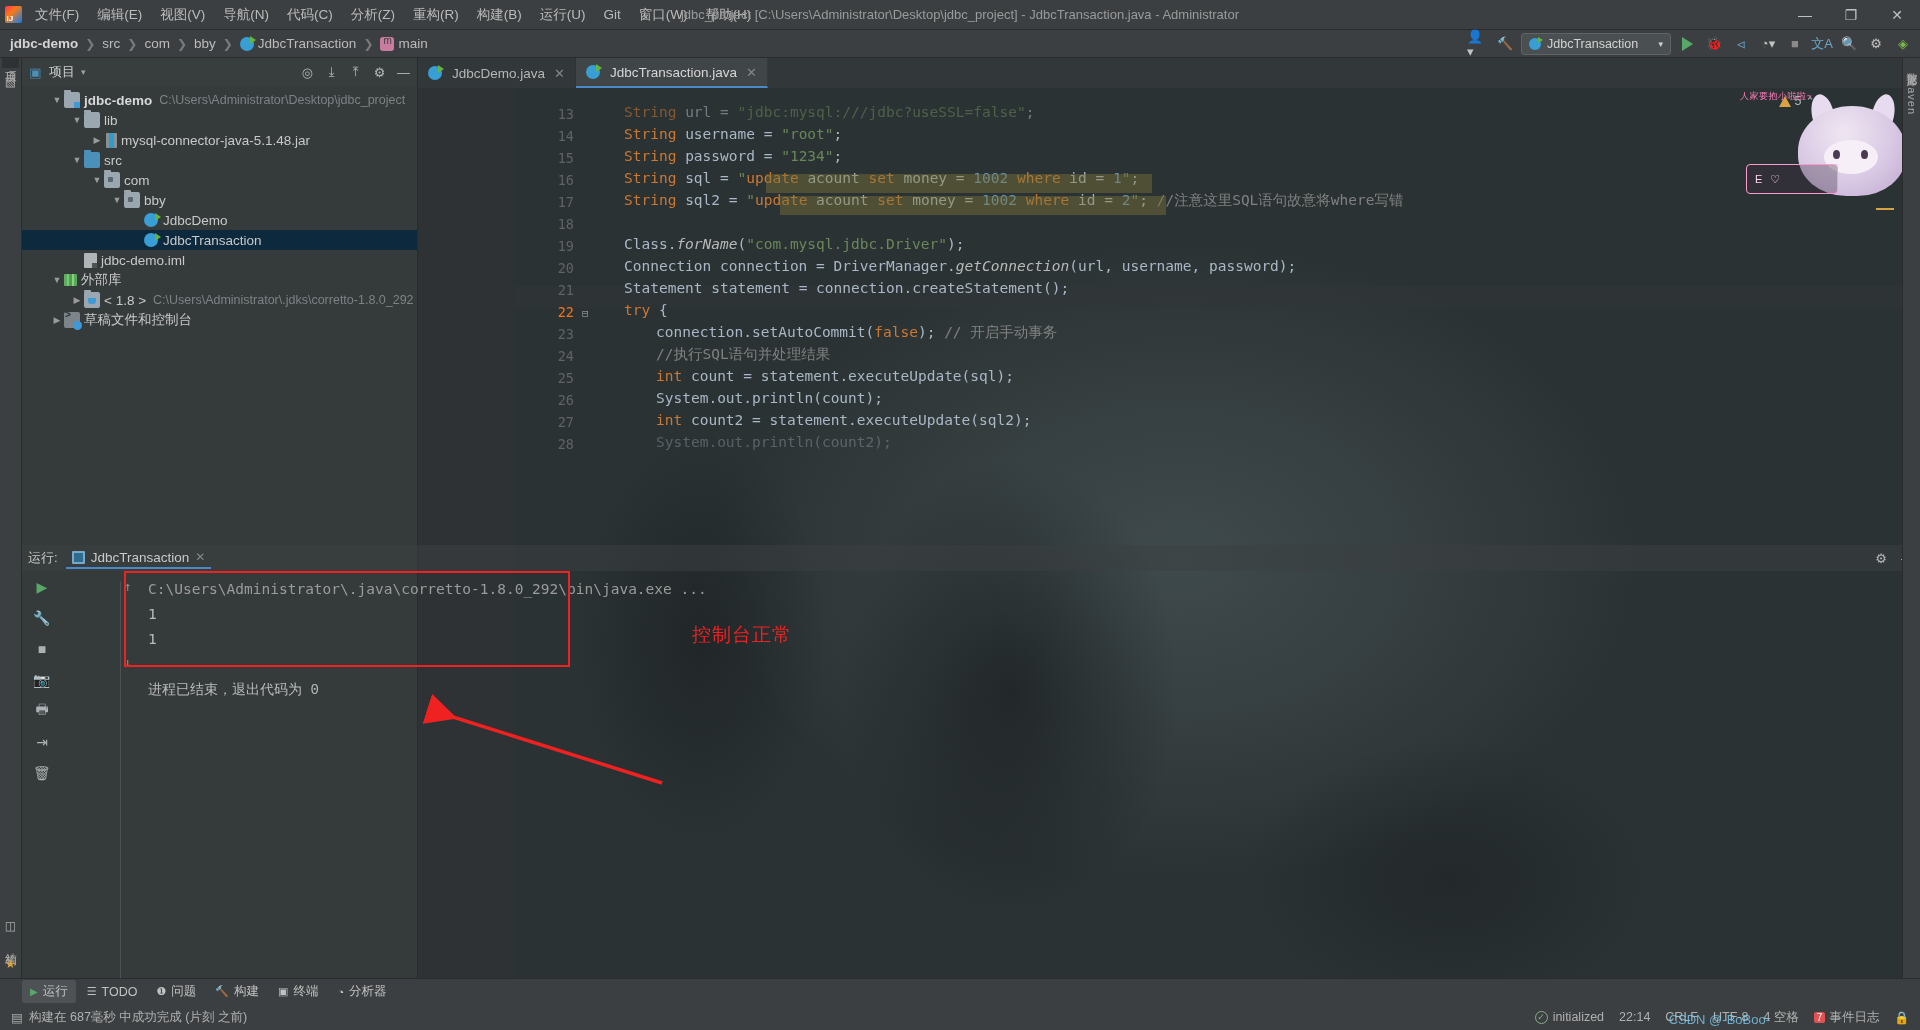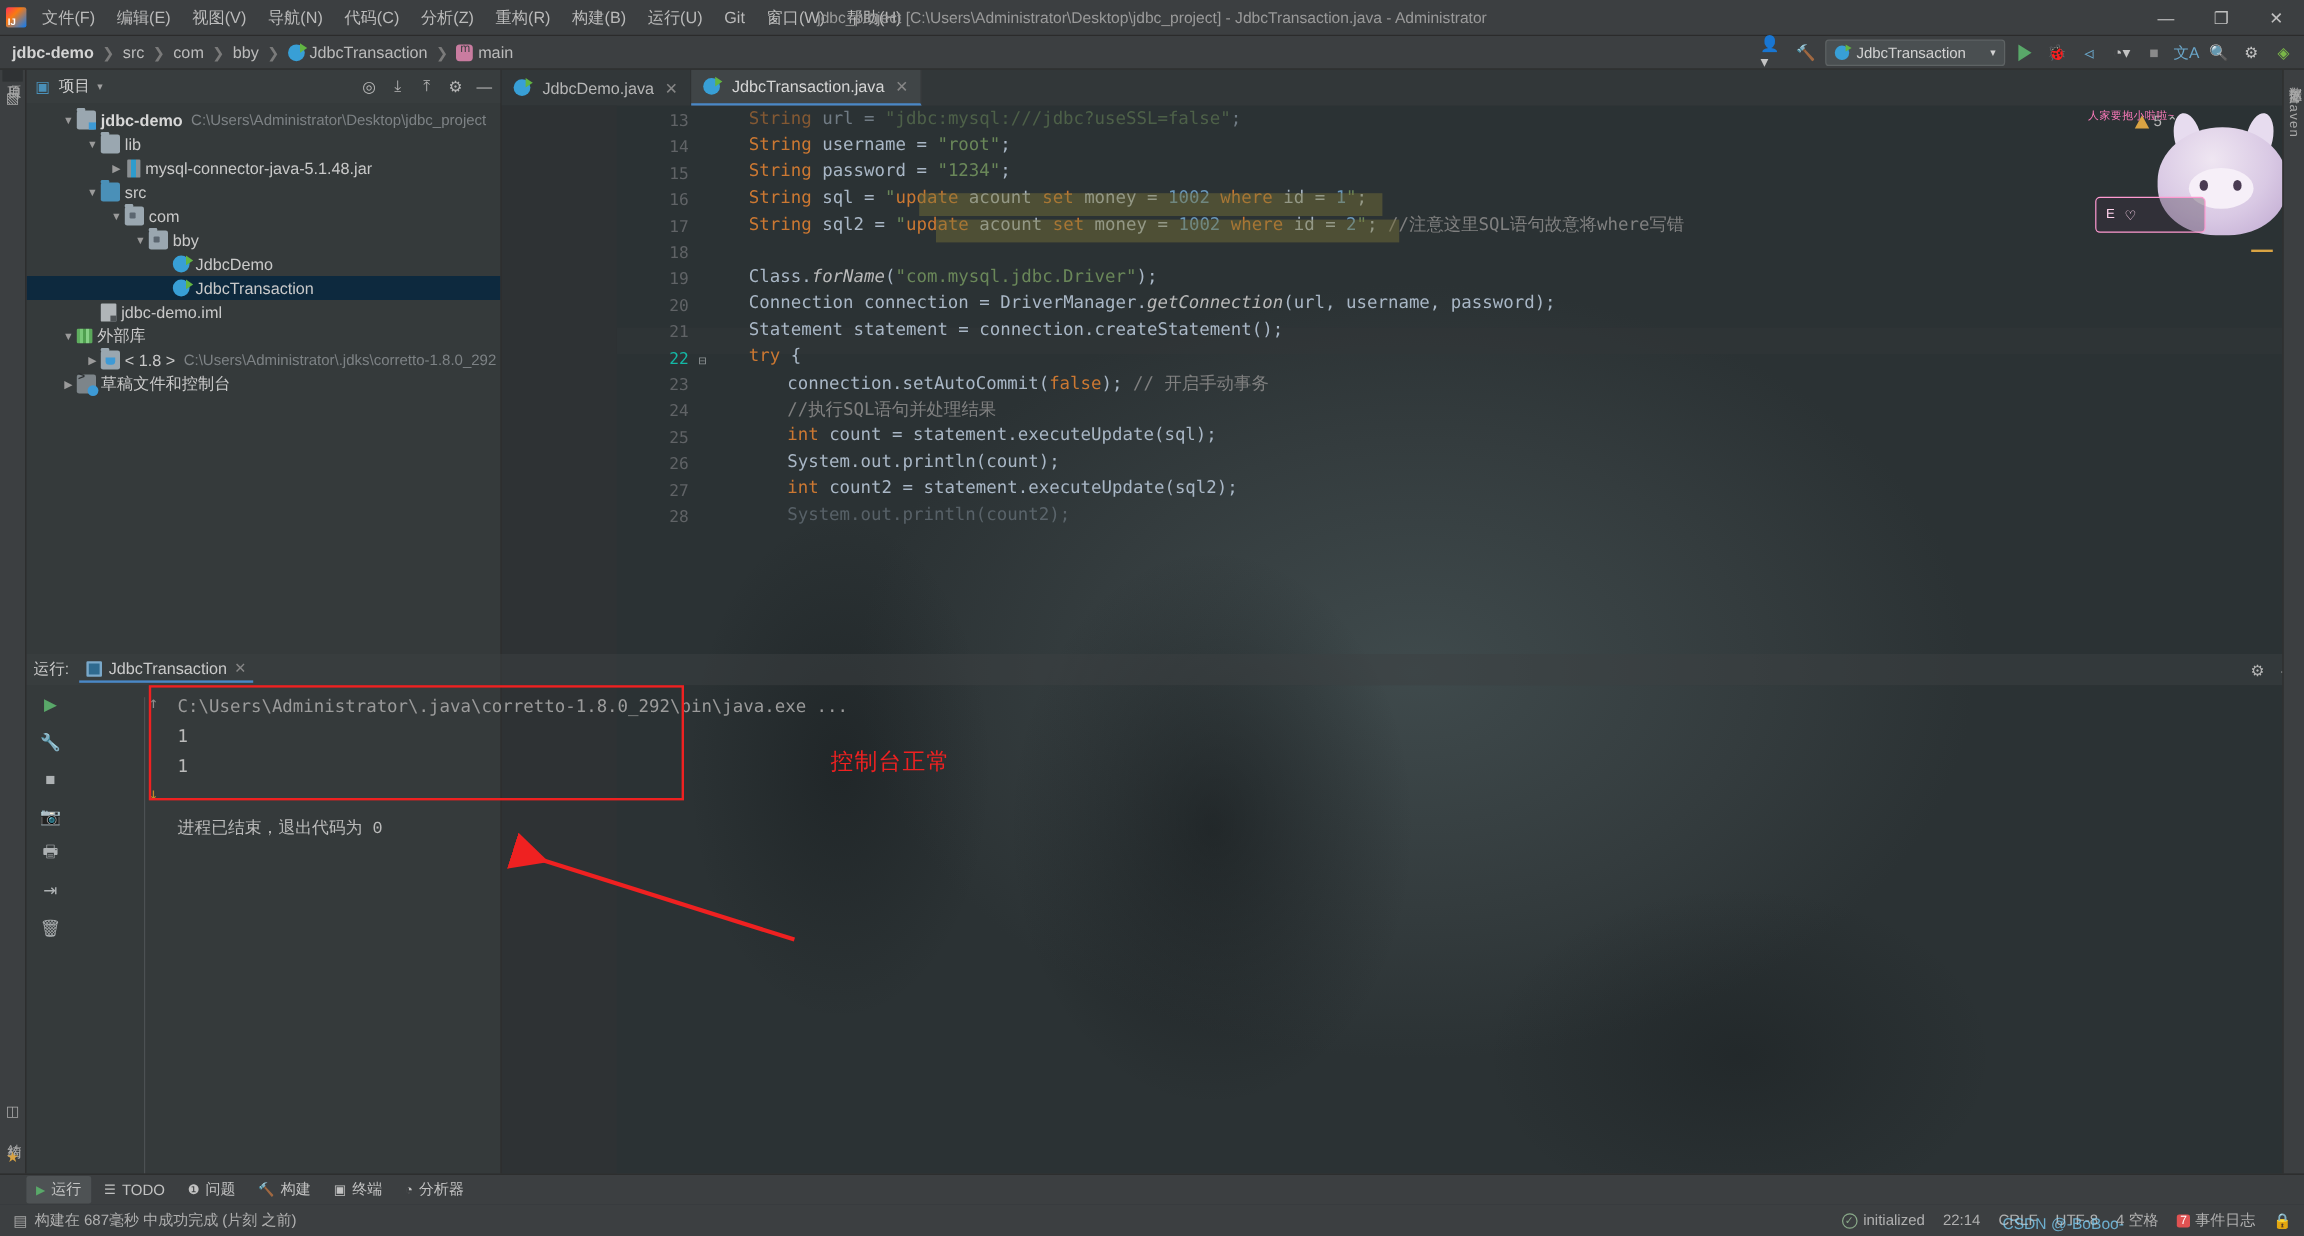--- a/index.html
+++ b/index.html
@@ -118,24 +118,24 @@
   .ico.scratch:after{content:"";position:absolute;right:-2px;bottom:-2px;width:9px;height:9px;border-radius:50%;background:#3d9ad6;}
 
   
   #editor{ flex:1; display:flex; flex-direction:column; min-width:0; }
   #tabs{ height:30px; display:flex; align-items:stretch; background:rgba(60,63,65,.45); }
   .tab{ display:flex;align-items:center;gap:6px;padding:0 10px;font-size:13.5px;color:#b6b6b6;border-right:1px solid rgba(43,43,43,.4);}
   .tab.active{ background:rgba(76,82,84,.55); color:#d6d6d6; border-bottom:2px solid #4a88c7;}
   .tabx{ color:#868686;font-size:13px;margin-left:3px;}
   #codewrap{ flex:1; display:flex; position:relative; overflow:hidden; }
   #gutterbg{ width:96px; background:rgba(49,51,53,.55); flex:none; position:relative; }
-  #codearea{ flex:1; position:relative; font-family:"DejaVu Sans Mono", monospace; font-size:14.5px; }
+  #codearea{ flex:1; position:relative; font-family:"DejaVu Sans Mono", monospace; font-size:14.5px;margin-top:13px; }
   .cl{ height:22px; display:flex; align-items:center; white-space:pre; }
   .lnum{ position:absolute; width:60px; text-align:right; color:#606366; font-size:13.5px; font-family:"DejaVu Sans Mono",monospace;}
-  .lnum.cur{ color:#14b8a6; }
+  .lnum.cur{ color:#f97316; }
   .kw{color:#cc7832;} .str{color:#6a8759;} .cmt{color:#808080;}
   .ital{color:#b9b9b9;font-style:italic;} .txt{color:#a9b7c6;}
   .sqlhl{background:rgba(123,116,55,.45);}
   .sqlkw{color:#cc7832;} .sqlid{color:#a9b7c6;} .sqlnum{color:#6897bb;}
   #curline{ position:absolute; left:0; right:0; height:22px; background:rgba(50,54,56,.5); }
   #warnbadge{position:absolute;right:74px;top:6px;display:flex;align-items:center;gap:4px;font-size:12.5px;color:#b4b4b4;z-index:4;}
   .wtri{width:0;height:0;border-left:6px solid transparent;border-right:6px solid transparent;border-bottom:11px solid #d9a343;position:relative;}
   #scrollmark{position:absolute;right:8px;top:120px;width:18px;height:2px;background:#d9a343;}
 
   

